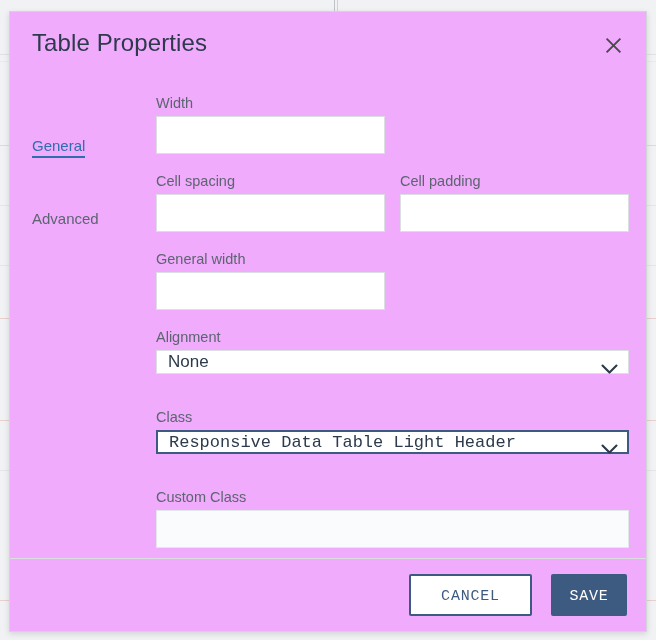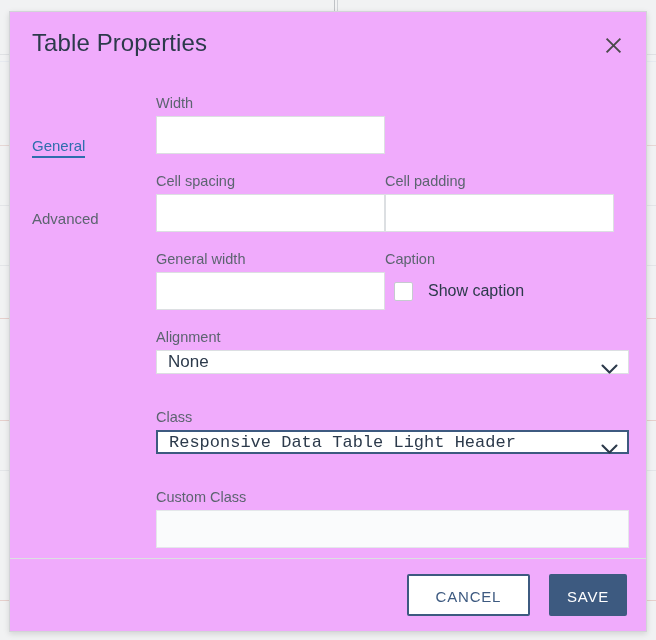--- a/index.html
+++ b/index.html
@@ -111,20 +111,21 @@
 
   
   .form-area {
     position: absolute;
     left: 146px;
     top: 14px;
     right: 18px;
   }
   .row {
     display: flex;
+    gap: 15px;
   }
   .col { width: 229px; flex: 0 0 229px; }
   .col-wide { width: 473px; flex: 0 0 473px; }
 
   .field-label {
     font-size: 14.5px;
     color: #5c6470;
     margin-bottom: 4px;
     line-height: 18px;
     height: 18px;
@@ -213,21 +214,21 @@
     justify-content: flex-end;
     padding-right: 19px;
     gap: 19px;
   }
   .btn {
     height: 42px;
     min-width: 123px;
     font-size: 15px;
     letter-spacing: 0.8px;
     cursor: pointer;
-    font-family: Liberation Sans, sans-serif;
+    font-family: Liberation Mono, monospace;
     box-sizing: border-box;
     padding: 12px 16px;
     border-radius: 2px;
   }
   .btn-cancel {
     background: #ffffff;
     border: 2px solid #3d5a80;
     color: #3d5a80;
   }
   .btn-save {
@@ -294,27 +295,20 @@
           <div class="field-label">Cell padding</div>
           <input class="text-input" type="text" value="" placeholder="" style="">
         </div>
       </div>
 
       <div class="row">
         <div class="col field-block">
           <div class="field-label">General width</div>
           <input class="text-input" type="text" value="" placeholder="" style="">
         </div>
-        <div class="col field-block">
-          <div class="field-label">Caption</div>
-          <div class="check-wrap">
-            <span class="checkbox"></span>
-            <span class="check-label">Show caption</span>
-          </div>
-        </div>
       </div>
 
       <div class="row">
         <div class="col-wide field-block">
           <div class="field-label">Alignment</div>
           <div class="select-wrap">
             <div class="select-box">
               <span>None</span>
             </div>
             <span class="chev">

